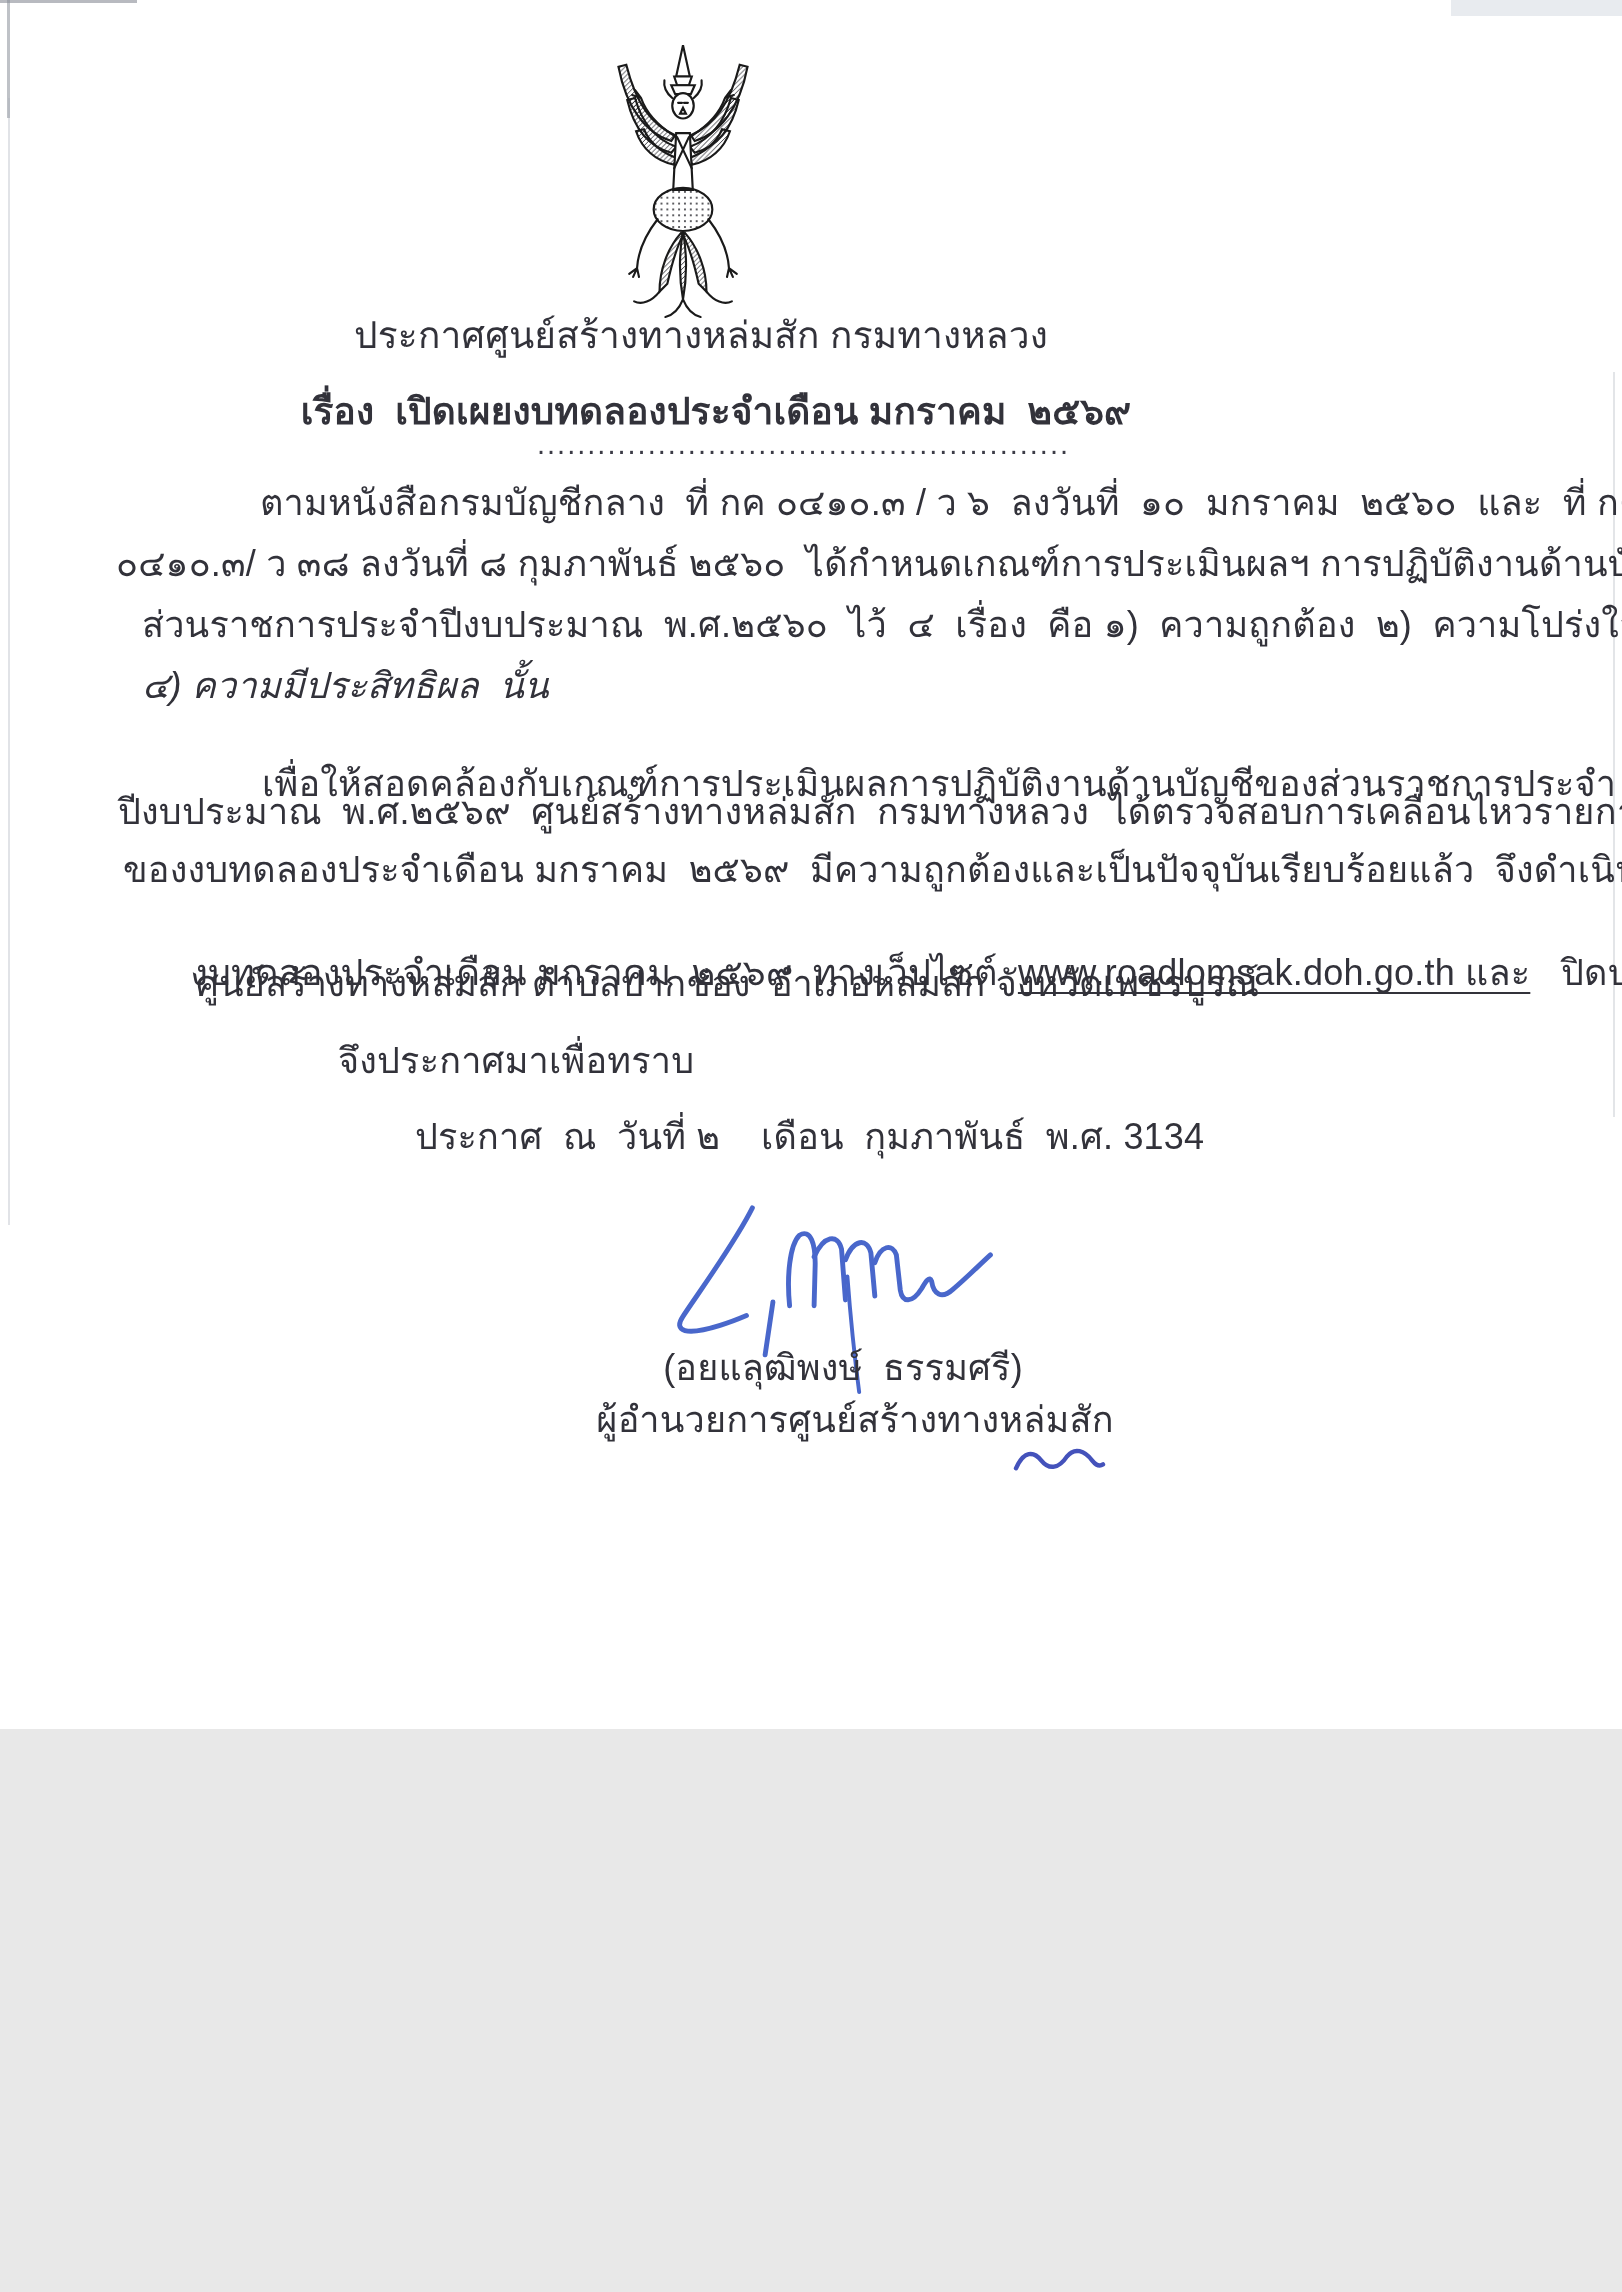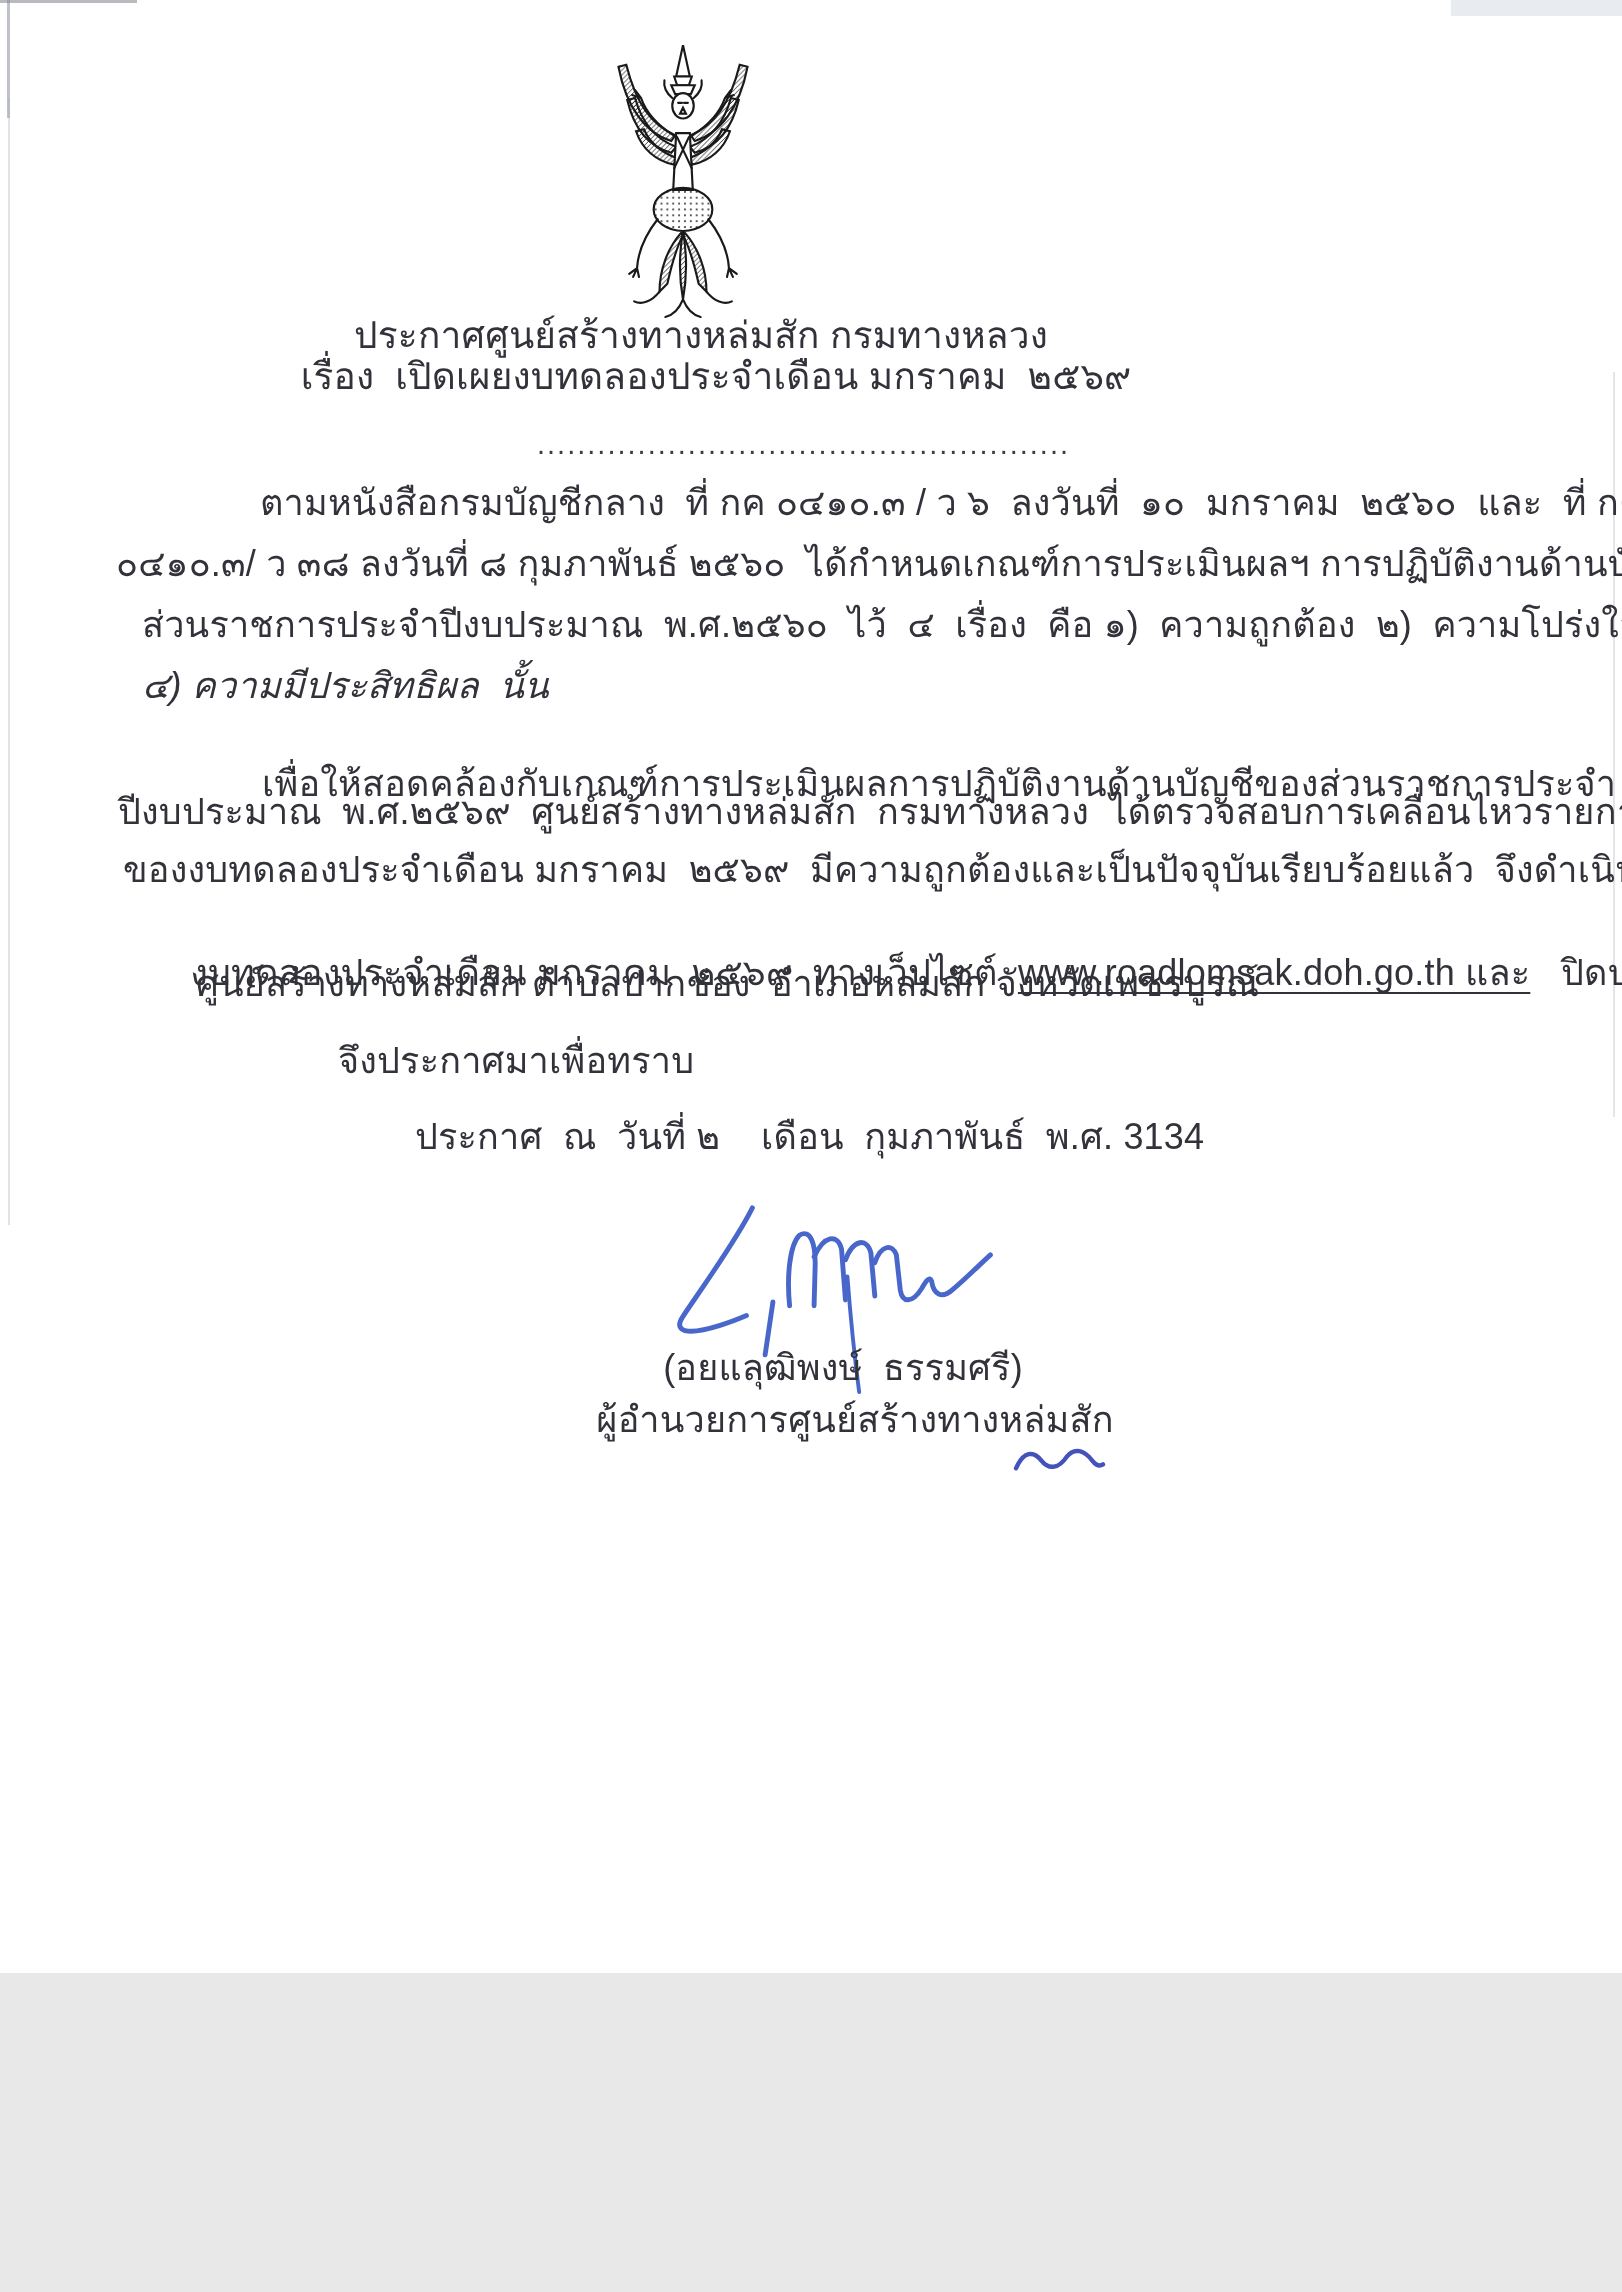--- a/index.html
+++ b/index.html
@@ -1,18 +1,18 @@
 <!DOCTYPE html>
 <html><head>
 <meta charset="utf-8">
 <style>
   html,body { margin:0; padding:0; background:#e8e8e8; }
   .page {
     position:relative;
-    width:1622px; height:1973px;
+    width:1622px; height:1729px;
     margin:0 auto;
     background:#ffffff;
     font-family:"Liberation Sans", sans-serif;
     color:#32323a;
     overflow:hidden;
   }
   .line {
     position:absolute;
     white-space:pre;
     font-size:36px;
@@ -100,21 +100,21 @@
       <path d="M90 192 C86 215 86 240 90 262 C94 240 94 215 90 192 Z" fill="url(#hatch)"></path>
       <path d="M88 194 C74 210 66 232 66 254 L74 246 C78 228 84 208 90 196 Z" fill="url(#hatch)"></path>
       <path d="M92 194 C106 210 114 232 114 254 L106 246 C102 228 96 208 90 196 Z" fill="url(#hatch)"></path>
       <path d="M66 254 C58 264 48 268 40 264"></path>
       <path d="M114 254 C122 264 132 268 140 264"></path>
       <path d="M90 262 C86 272 80 278 72 280 M90 262 C94 272 100 278 108 280"></path>
     </svg>
   </div>
 
   <div class="line hdr centered" style="left:701px; top:313px;">ประกาศศูนย์สร้างทางหล่มสัก กรมทางหลวง</div>
-  <div class="line hdr centered" style="left:716px; top:354px;">เรื่อง  เปิดเผยงบทดลองประจำเดือน มกราคม  ๒๕๖๙</div>
+  <div class="line hdr centered" style="left:716px; top:389px;font-weight:bold;">เรื่อง  เปิดเผยงบทดลองประจำเดือน มกราคม  ๒๕๖๙</div>
   <div class="dotsrow">.........................................................................................................................</div>
 
   <div>
     <div class="line" style="left:260px; top:480px;">ตามหนังสือกรมบัญชีกลาง  ที่ กค ๐๔๑๐.๓ / ว ๖  ลงวันที่  ๑๐  มกราคม  ๒๕๖๐  และ  ที่ กค</div>
     <div class="line" style="left:116px; top:541px;">๐๔๑๐.๓/ ว ๓๘ ลงวันที่ ๘ กุมภาพันธ์ ๒๕๖๐  ได้กำหนดเกณฑ์การประเมินผลฯ การปฏิบัติงานด้านบัญชีของ</div>
     <div class="line" style="left:142px; top:602px;">ส่วนราชการประจำปีงบประมาณ  พ.ศ.๒๕๖๐  ไว้  ๔  เรื่อง  คือ ๑)  ความถูกต้อง  ๒)  ความโปร่งใส  ๓) ความรับผิดชอบ</div>
     <div class="line" style="left:142px; top:663px;font-style:italic;">๔) ความมีประสิทธิผล  นั้น</div>
   </div>
 
   <div>

